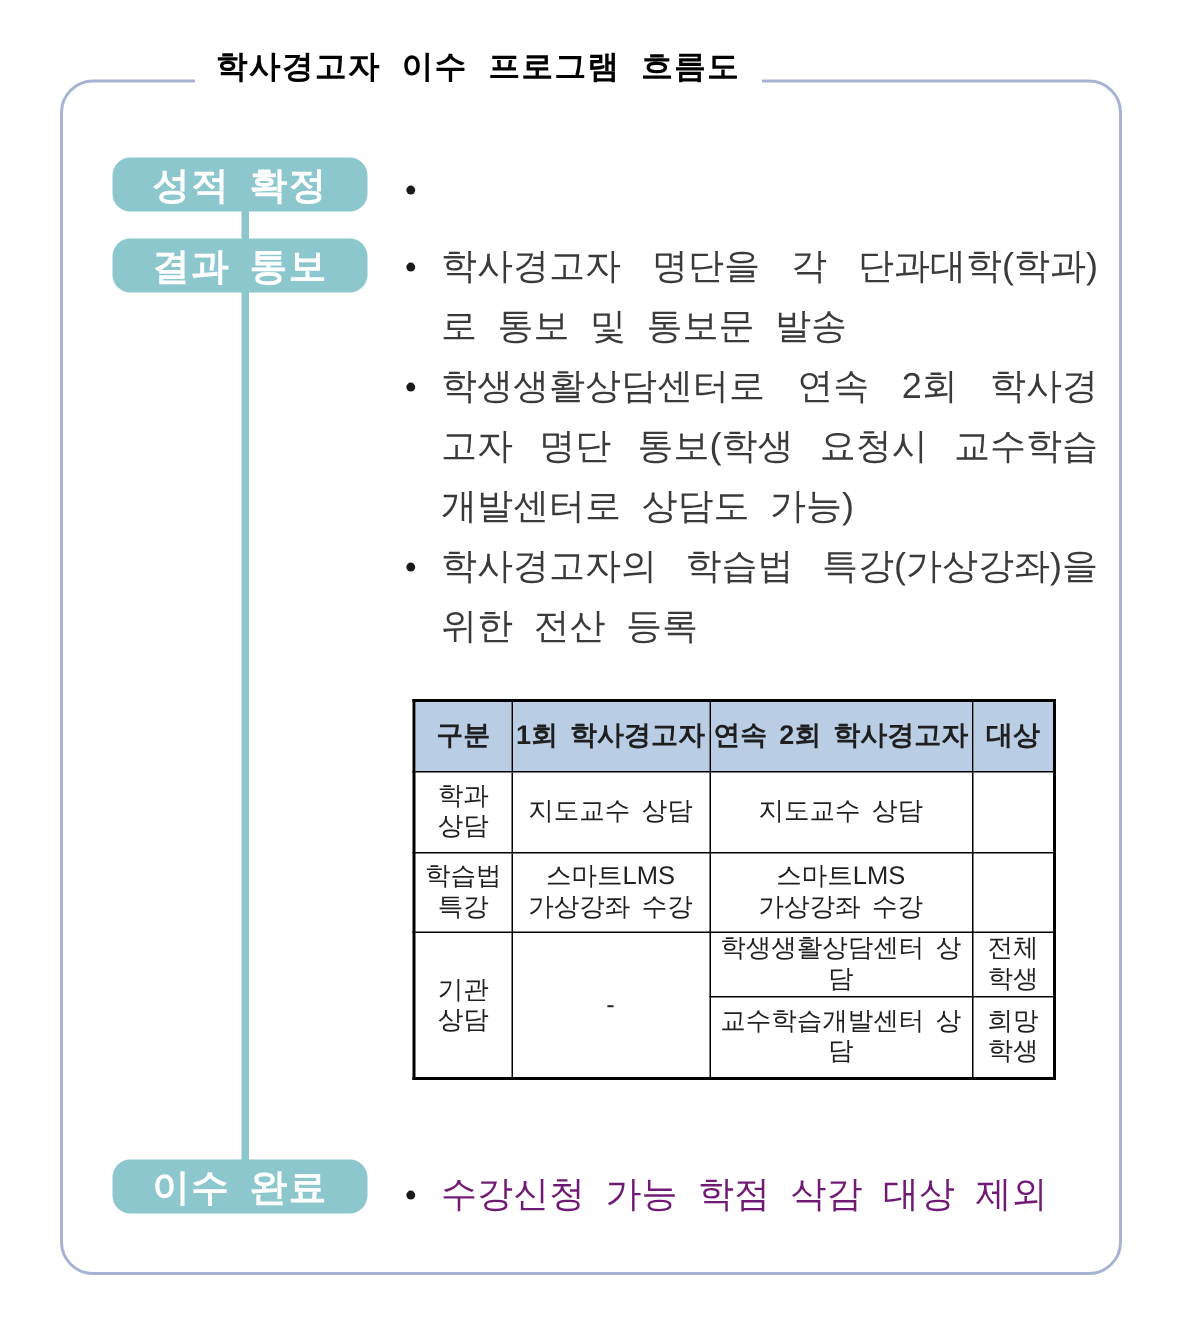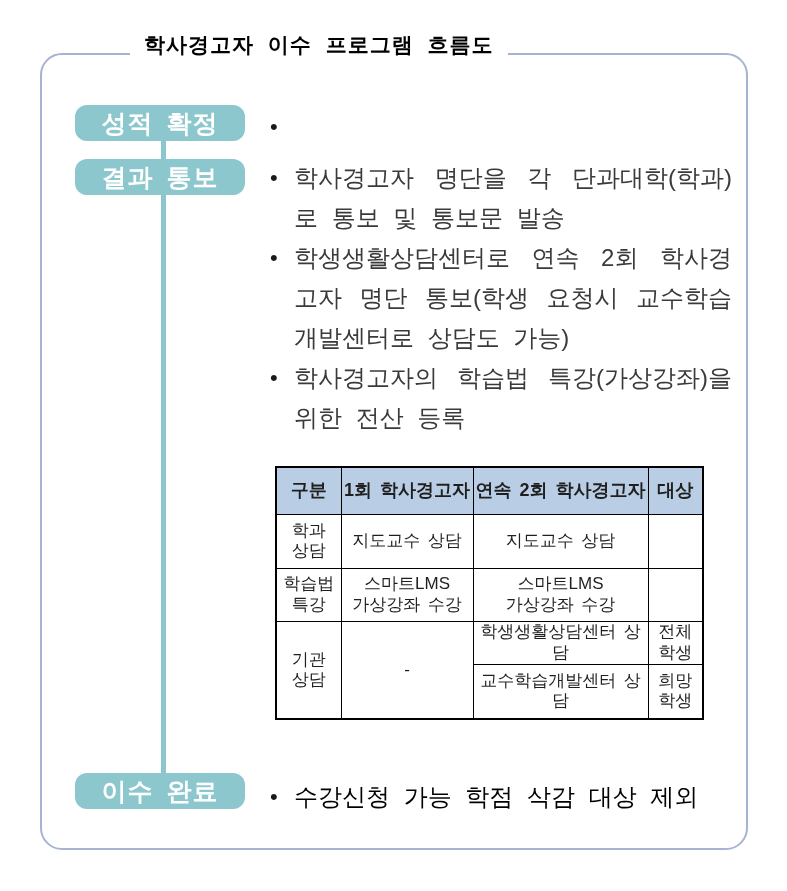--- a/index.html
+++ b/index.html
@@ -91,21 +91,21 @@
     word-spacing: 7px;
     text-align: justify;
   }
   .notes-4 .note-item { line-height: 34px; }
   .note-dot {
     position: absolute;
     left: 2px; top: 0;
     color: #1a1a1a;
     font-size: 22px;
   }
-  .note-red { color: #000000; }
+  .note-red { color: #701a75; }
 
   
   .tbl-wrap {
     position: absolute;
     left: 275px; top: 466px;
     z-index: 2;
   }
   table.counsel {
     border-collapse: collapse;
     table-layout: fixed;

